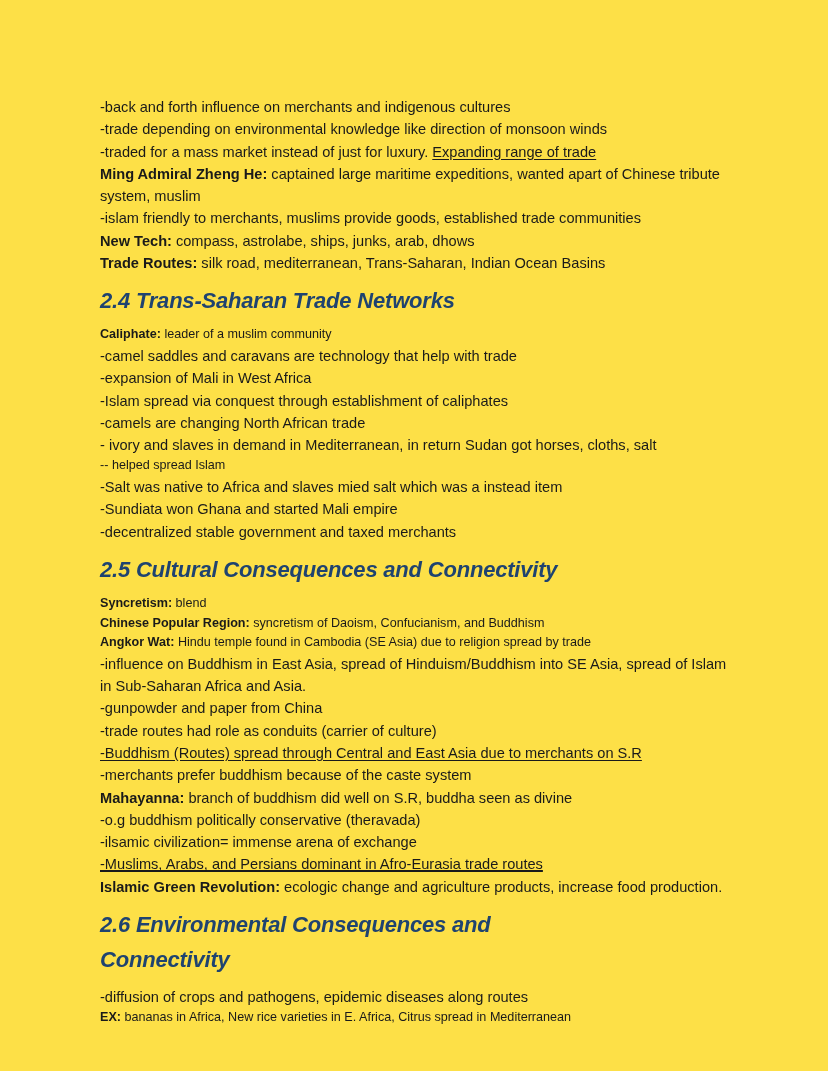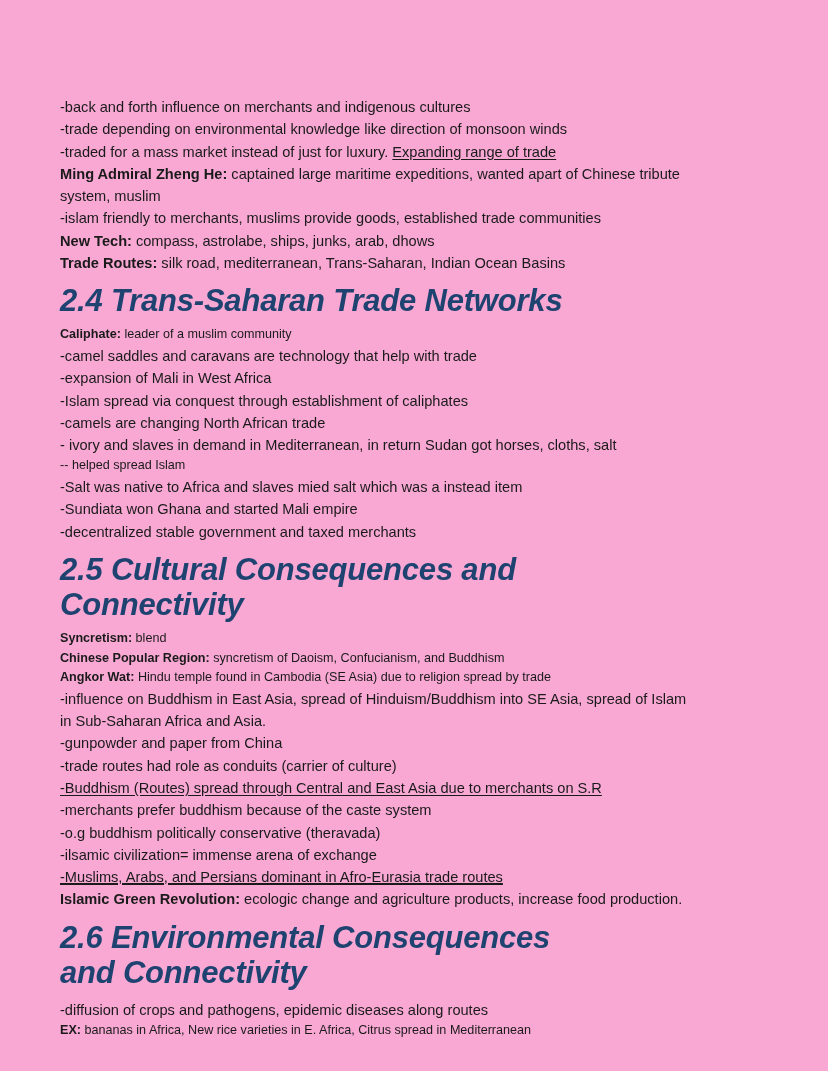--- a/index.html
+++ b/index.html
@@ -13,37 +13,37 @@
     height: 1071px;
     font-family: "Liberation Sans", sans-serif;
     color: #1a1a1a;
     -webkit-font-smoothing: antialiased;
   }
 
   #page {
     position: relative;
     width: 828px;
     height: 1071px;
-    background: #f9a8d4;
+    background: #fde047;
     box-sizing: border-box;
-    padding: 96px 96px 0 60px;
+    padding: 96px 96px 0 100px;
     overflow: hidden;
   }
 
   .doc-body {
     width: 636px;
   }
 
   
   .section-heading {
     color: #1F4370;
     font-family: "Liberation Sans", sans-serif;
     font-weight: bold;
     font-style: italic;
-    font-size: 31px;
+    font-size: 22px;
     line-height: 35px;
     letter-spacing: -0.2px;
     margin: 9px 0 7px 0;
     white-space: pre-line;
   }
   .section-heading.wrapped {
     max-width: 500px;
     white-space: normal;
     margin-bottom: 9px;
   }
@@ -99,20 +99,21 @@
       <div class="section">
         <div class="section-heading" style="color: rgb(31, 67, 112);">2.5 Cultural Consequences and Connectivity</div>
         <div class="line small" style="color: rgb(26, 26, 26);"><b>Syncretism:</b><span> blend</span></div>
         <div class="line small" style="color: rgb(26, 26, 26);"><b>Chinese Popular Region:</b><span>  syncretism of Daoism, Confucianism, and Buddhism</span></div>
         <div class="line small" style="color: rgb(26, 26, 26);"><b>Angkor Wat:</b><span> Hindu temple found in Cambodia (SE Asia) due to religion spread by trade</span></div>
         <div class="line" style="color: rgb(26, 26, 26);"><span>-influence on Buddhism in East Asia, spread of Hinduism/Buddhism into SE Asia, spread of Islam in Sub-Saharan Africa and Asia.</span></div>
         <div class="line" style="color: rgb(26, 26, 26);"><span>-gunpowder and paper from China</span></div>
         <div class="line" style="color: rgb(26, 26, 26);"><span>-trade routes had role as conduits (carrier of culture)</span></div>
         <div class="line" style="color: rgb(26, 26, 26);"><span class="u">-Buddhism (Routes) spread through Central and East Asia due to merchants on S.R</span></div>
         <div class="line" style="color: rgb(26, 26, 26);"><span>-merchants prefer buddhism because of the caste system</span></div>
+        <div class="line" style="color: rgb(26, 26, 26);"><b>Mahayanna:</b><span> branch of buddhism did well on S.R, buddha seen as divine</span></div>
         <div class="line" style="color: rgb(26, 26, 26);"><span>-o.g buddhism politically conservative (theravada)</span></div>
         <div class="line" style="color: rgb(26, 26, 26);"><span>-ilsamic civilization= immense arena of exchange</span></div>
         <div class="line" style="color: rgb(26, 26, 26); text-decoration: underline;"><span class="u">-Muslims, Arabs, and Persians dominant in Afro-Eurasia trade routes </span></div>
         <div class="line" style="color: rgb(26, 26, 26);"><b>Islamic Green Revolution:</b><span> ecologic change and agriculture products, increase food production.</span></div>
       </div>
       <div class="section">
         <div class="section-heading wrapped" style="color: rgb(31, 67, 112);">2.6 Environmental Consequences and Connectivity</div>
         <div class="line" style="color: rgb(26, 26, 26);"><span>-diffusion of crops and pathogens, epidemic diseases along routes</span></div>
         <div class="line small" style="color: rgb(26, 26, 26);"><b>EX:</b><span> bananas in Africa, New rice varieties in E. Africa,  Citrus spread in Mediterranean</span></div>
         <div class="line" style="color: rgb(26, 26, 26);"></div>

